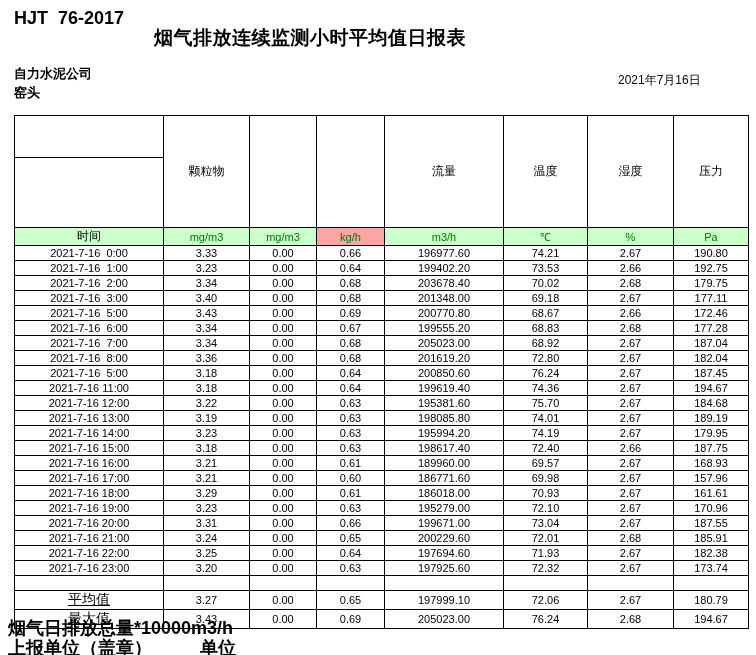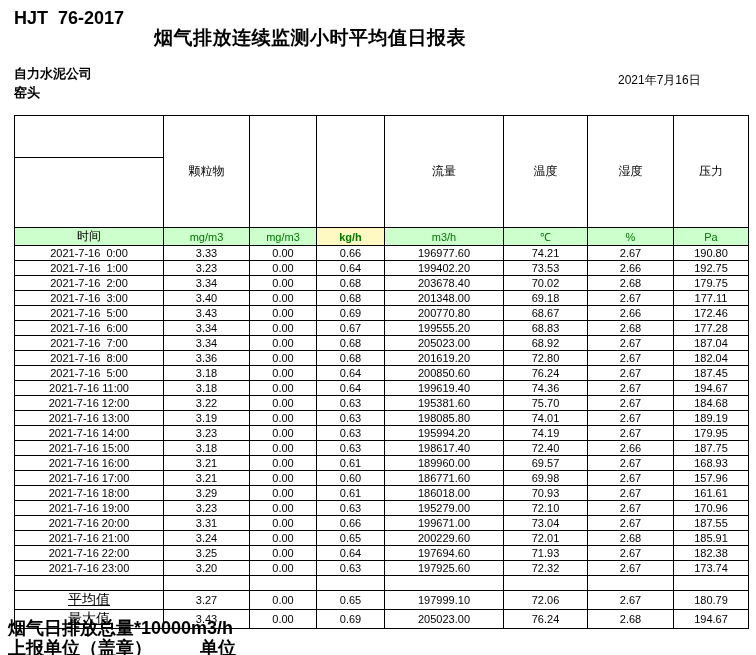--- a/index.html
+++ b/index.html
@@ -77,21 +77,21 @@
       <td></td>
       <td>流量</td>
       <td>温度</td>
       <td>湿度</td>
       <td>压力</td>
     </tr>
     <tr class="units">
       <td style="background: rgb(204, 255, 204); color: rgb(0, 0, 0);">时间</td>
       <td style="background: rgb(204, 255, 204); color: rgb(0, 119, 0);">mg/m3</td>
       <td style="background: rgb(204, 255, 204); color: rgb(0, 119, 0);">mg/m3</td>
-      <td style="background: #fef9c3; color: rgb(0, 119, 0); font-weight: bold;">kg/h</td>
+      <td style="background: #fca5a5; color: rgb(0, 119, 0);">kg/h</td>
       <td style="background: rgb(204, 255, 204); color: rgb(0, 119, 0); border-radius: 6px;">m3/h</td>
       <td style="background: rgb(204, 255, 204); color: rgb(0, 119, 0);">℃</td>
       <td style="background: rgb(204, 255, 204); color: rgb(0, 119, 0);">%</td>
       <td style="background: rgb(204, 255, 204); color: rgb(0, 119, 0);">Pa</td>
     </tr>
   <tr class="data">
         <td>2021-7-16  0:00</td>
         <td>3.33</td>
         <td>0.00</td>
         <td>0.66</td>

